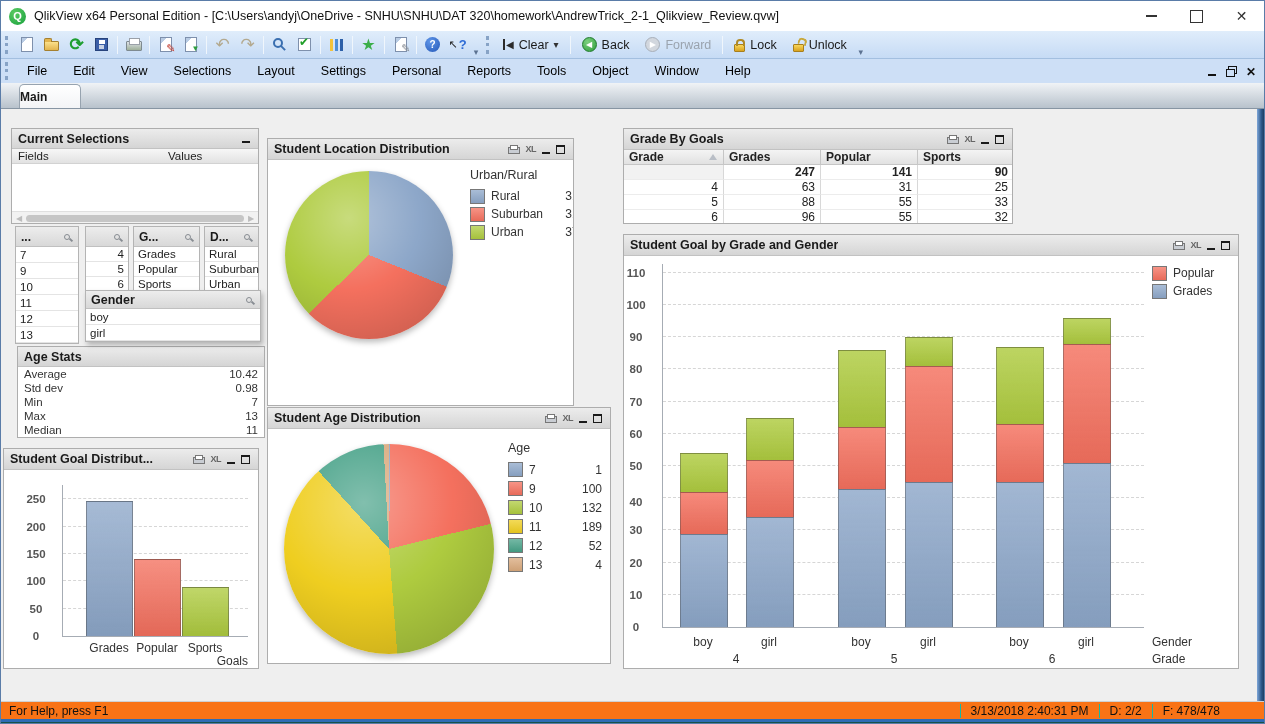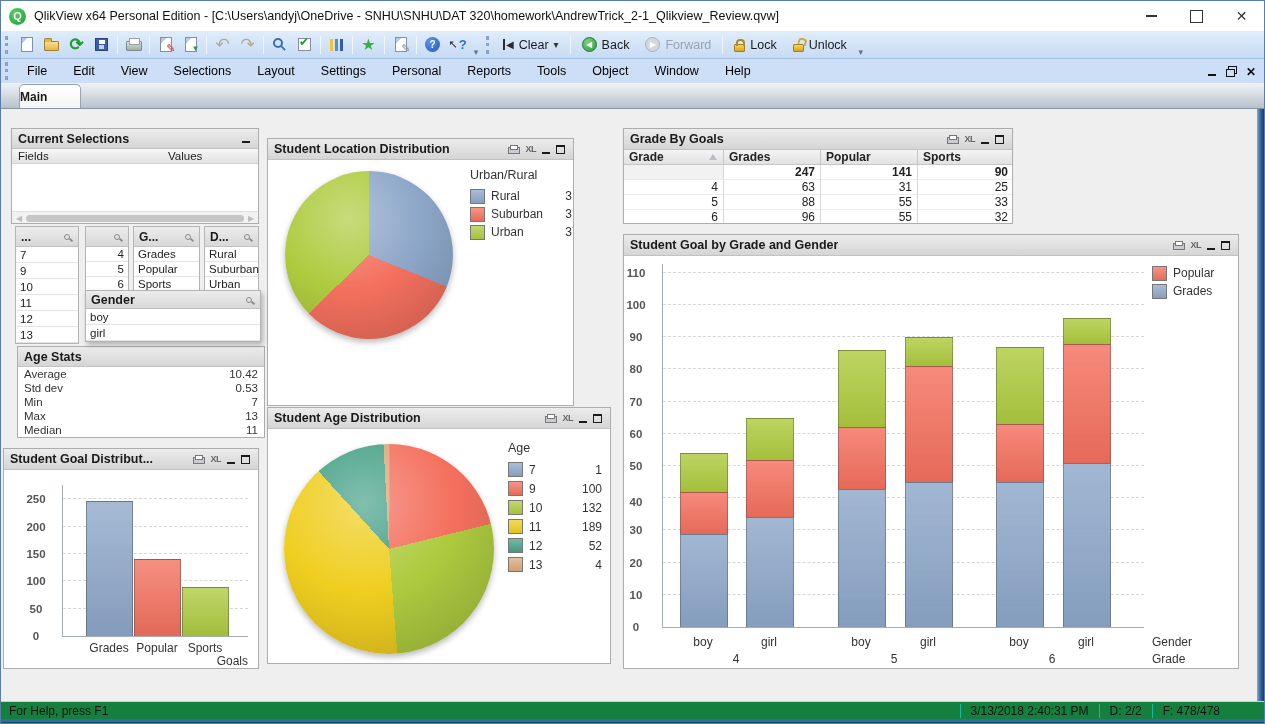--- a/index.html
+++ b/index.html
@@ -172,21 +172,21 @@
   .sc-bar{position:absolute;bottom:0;width:48px;display:flex;flex-direction:column-reverse;}
   .sc-seg{border:1px solid rgba(70,70,70,.4);border-bottom:none;background-image:linear-gradient(rgba(255,255,255,.18),rgba(0,0,0,.06));}
   .sc-gender{position:absolute;bottom:19px;width:50px;text-align:center;font-size:12px;color:#333;}
   .sc-grade{position:absolute;bottom:2px;width:50px;text-align:center;font-size:12px;color:#333;}
   .sc-xtitle{position:absolute;left:528px;font-size:12px;color:#333;width:70px;}
   #sc-xtitle1{bottom:19px;}
   #sc-xtitle2{bottom:2px;}
   #sc-legend{position:absolute;left:528px;top:8px;}
 
   
-  .statusbar{position:absolute;left:0;top:700px;width:100%;height:18px;background:#15803d;border-top:1px solid #D0D0D0;display:flex;align-items:center;font-size:12px;color:#111;}
+  .statusbar{position:absolute;left:0;top:700px;width:100%;height:18px;background:#f97316;border-top:1px solid #D0D0D0;display:flex;align-items:center;font-size:12px;color:#111;}
   .sb-left{padding-left:8px;flex:1;}
   .sb-seg{padding:0 10px;border-left:1px solid #14b8a6;height:14px;line-height:14px;}
   .sb-gripspace{width:34px;height:14px;}
   .strip-blue{position:absolute;left:0;top:718px;width:100%;height:3px;background:linear-gradient(#3E78C2,#245managed);background:#2E6BB4;}
   .strip-dark{position:absolute;left:0;top:721px;width:100%;height:3px;background:#17514A;}
 </style>
 </head>
 <body>
 
 <div class="app">
@@ -403,21 +403,21 @@
       <div class="cap">
         <span class="cap-title">Age Stats</span>
       </div>
       <div class="panel-body" style="top:20px;" id="stat-rows">
           <div class="st-row">
             <span class="st-label">Average</span>
             <span class="st-value">10.42</span>
           </div>
           <div class="st-row">
             <span class="st-label">Std dev</span>
-            <span class="st-value">0.53</span>
+            <span class="st-value">0.98</span>
           </div>
           <div class="st-row">
             <span class="st-label">Min</span>
             <span class="st-value">7</span>
           </div>
           <div class="st-row">
             <span class="st-label">Max</span>
             <span class="st-value">13</span>
           </div>
           <div class="st-row">

